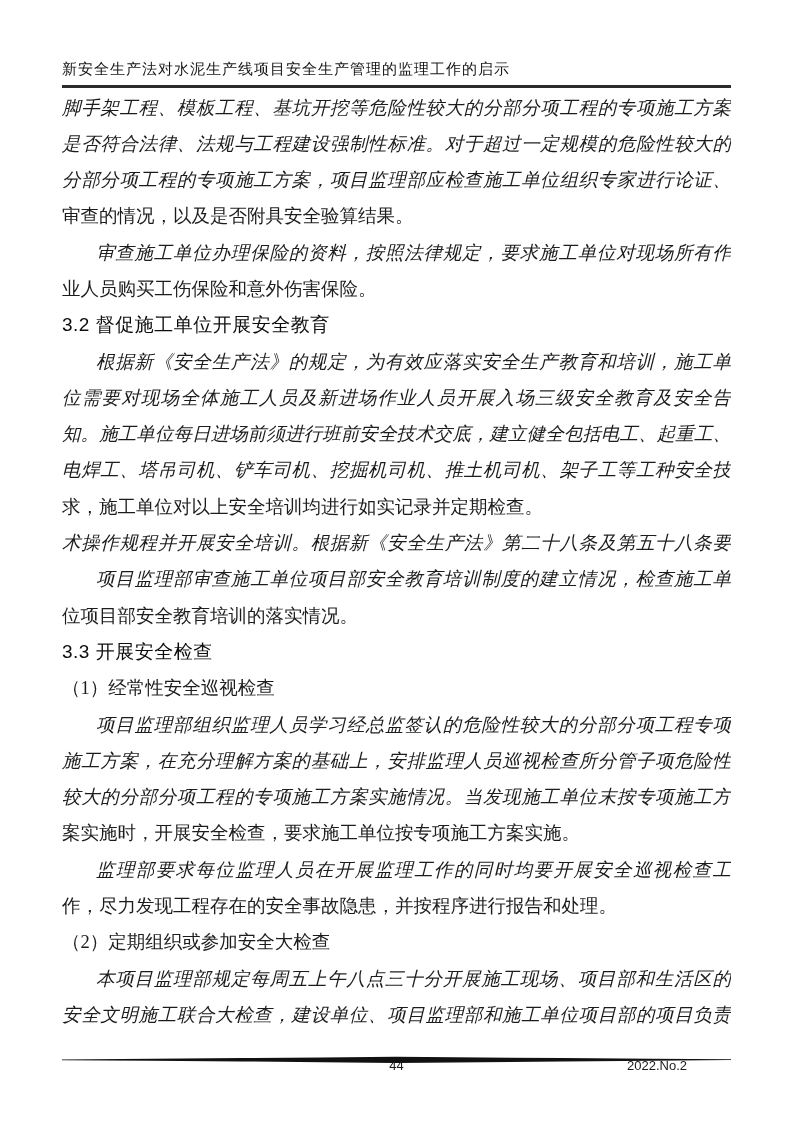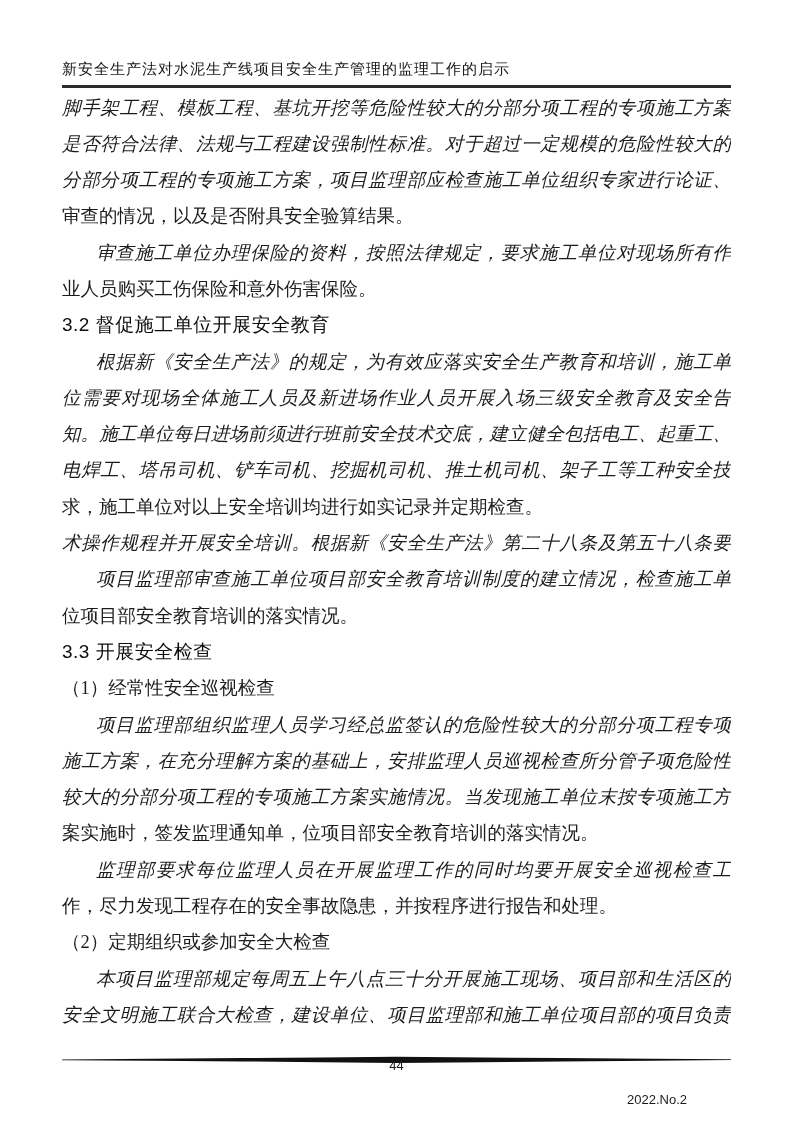--- a/index.html
+++ b/index.html
@@ -63,21 +63,21 @@
     font-size: 13px;
     color: #1a1a1a;
   }
   .page-num {
     position: absolute;
     left: 0; top: 0; width: 100%;
     text-align: center;
   }
   .issue-label {
     position: absolute;
-    right: 44px; top: 0; margin-top: 34px;
+    right: 44px; top: 0;
   }
 </style>
 </head>
 <body>
 
 <div class="content">
 
   <div class="header-title">新安全生产法对水泥生产线项目安全生产管理的监理工作的启示</div>
   <div class="header-rule"></div>
 
@@ -103,21 +103,21 @@
     <div class="line fill indent">项目监理部审查施工单位项目部安全教育培训制度的建立情况，检查施工单</div>
     <div class="line">位项目部安全教育培训的落实情况。</div>
 
     <div class="line heading">3.3 开展安全检查</div>
 
     <div class="line subitem">（1）经常性安全巡视检查</div>
 
     <div class="line fill indent">项目监理部组织监理人员学习经总监签认的危险性较大的分部分项工程专项</div>
     <div class="line fill">施工方案，在充分理解方案的基础上，安排监理人员巡视检查所分管子项危险性</div>
     <div class="line fill">较大的分部分项工程的专项施工方案实施情况。当发现施工单位末按专项施工方</div>
-    <div class="line">案实施时，签发监理通知单，位项目部安全教育培训的落实情况。</div>
+    <div class="line">案实施时，开展安全检查，要求施工单位按专项施工方案实施。</div>
 
     <div class="line fill indent">监理部要求每位监理人员在开展监理工作的同时均要开展安全巡视检查工</div>
     <div class="line">作，尽力发现工程存在的安全事故隐患，并按程序进行报告和处理。</div>
 
     <div class="line subitem">（2）定期组织或参加安全大检查</div>
 
     <div class="line fill indent">本项目监理部规定每周五上午八点三十分开展施工现场、项目部和生活区的</div>
     <div class="line fill">安全文明施工联合大检查，建设单位、项目监理部和施工单位项目部的项目负责</div>
 
   </div>

